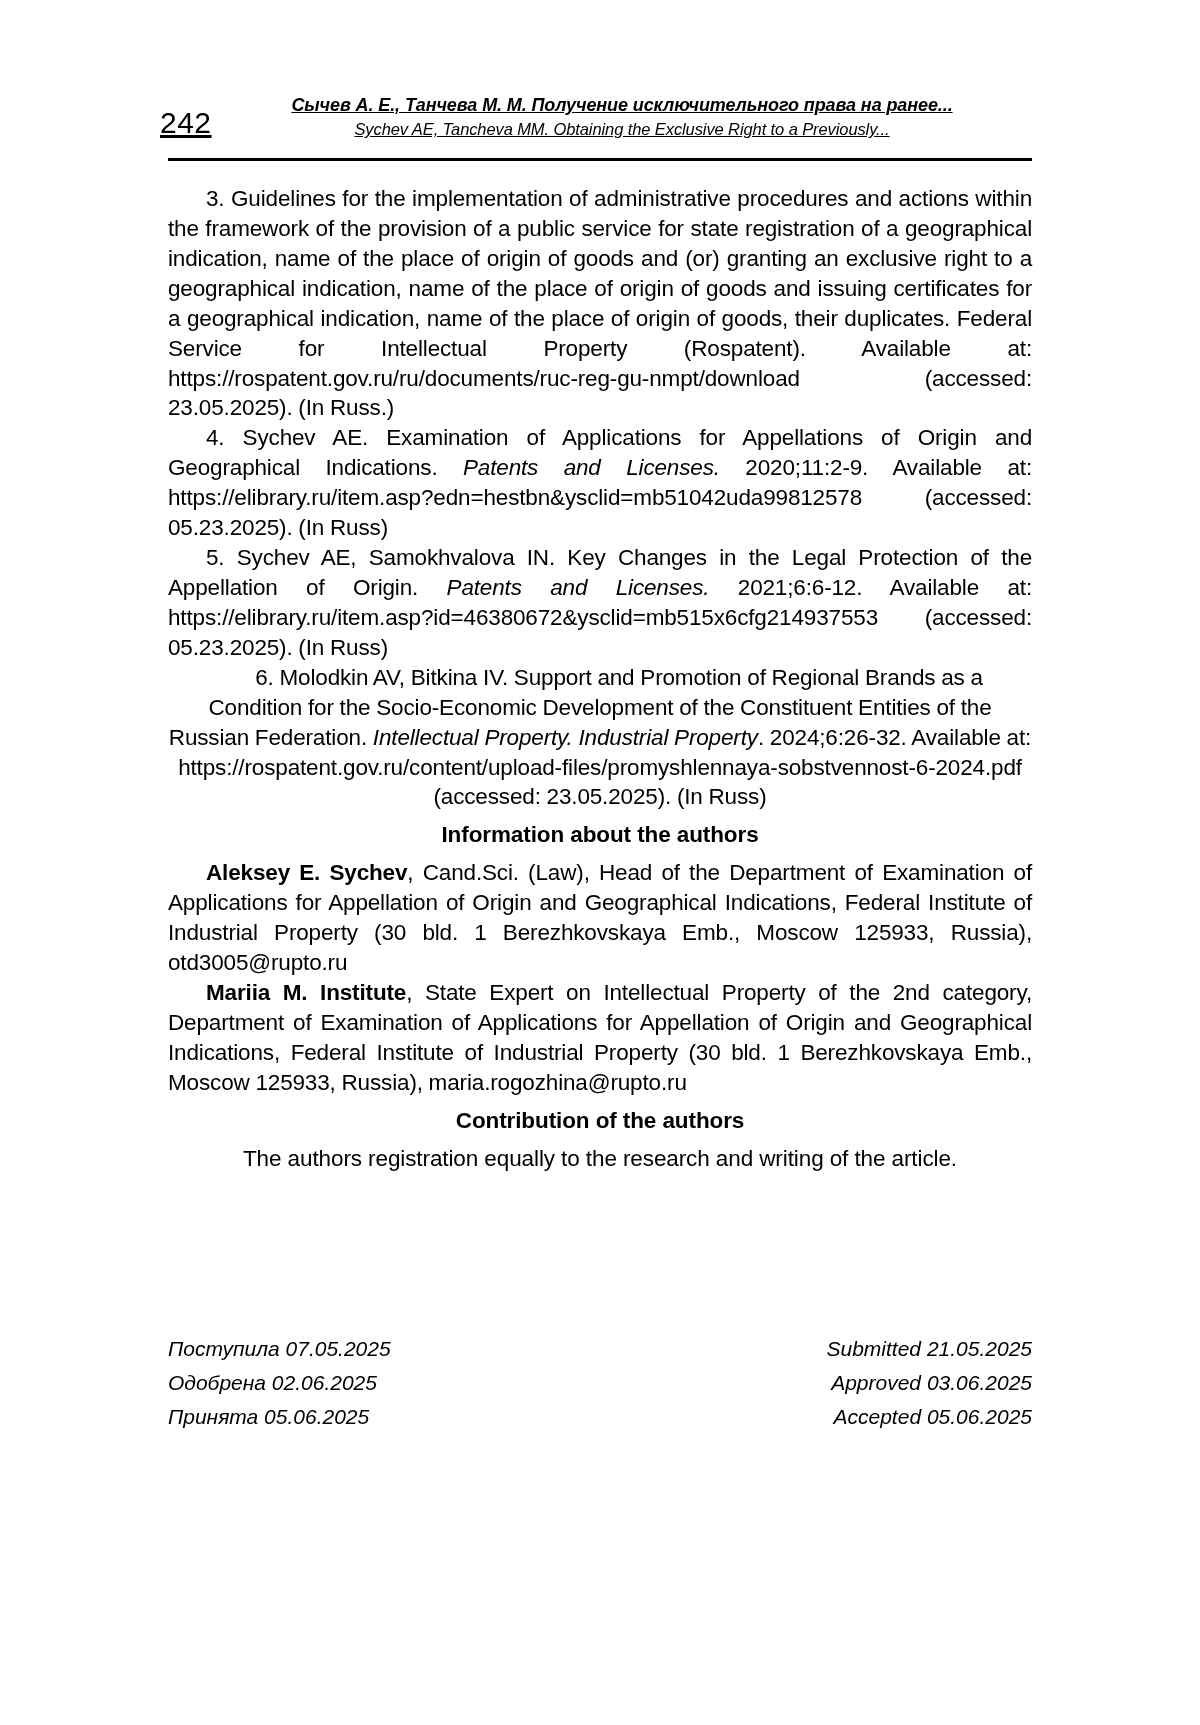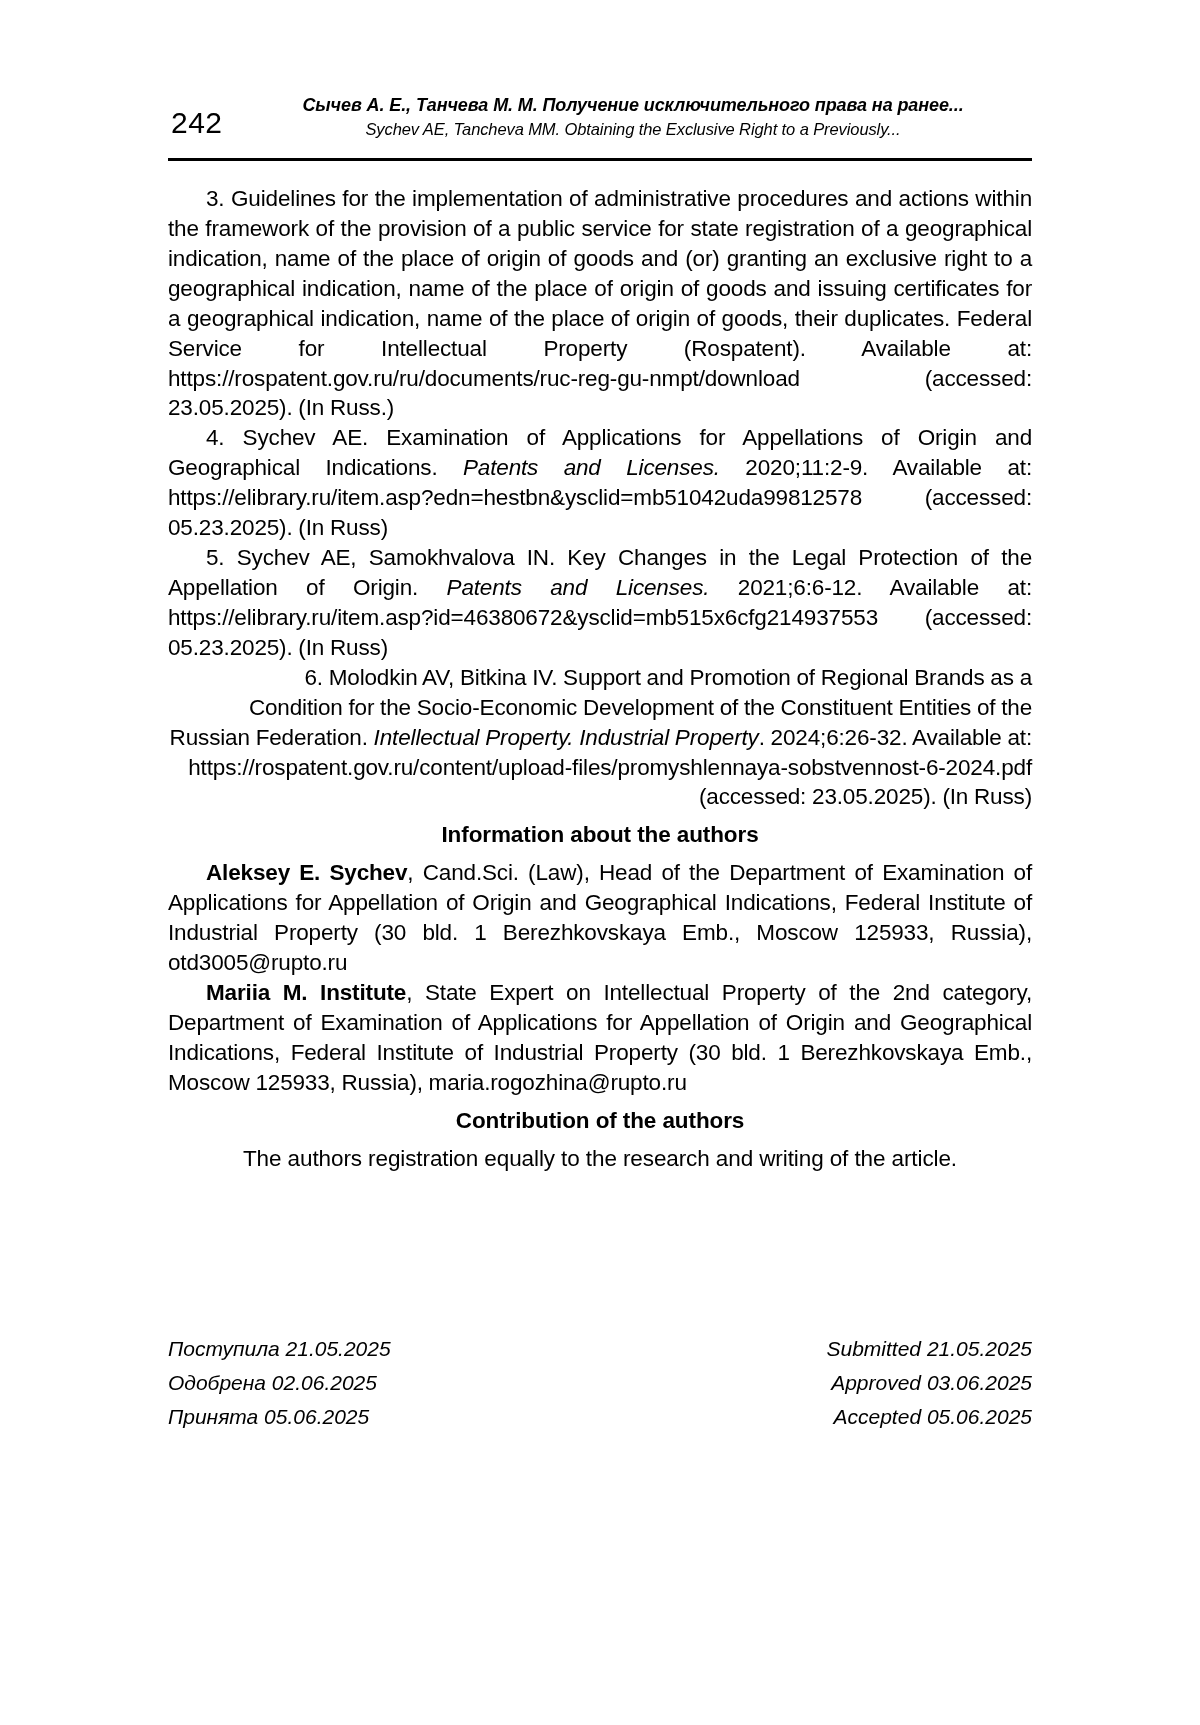--- a/index.html
+++ b/index.html
@@ -21,23 +21,24 @@
     left: 0;
     top: 0;
     width: 1200px;
     height: 1725px;
     box-sizing: border-box;
   }
 
   
   .runhead {
     position: absolute;
-    left: 171px;
+    left: 160px;
     top: 92px;
     width: 864px;
+    text-decoration: underline;
   }
   .runhead-rows {
     display: flex;
     flex-direction: row;
     align-items: flex-end;
   }
   .folio {
     font-size: 30px;
     letter-spacing: 0.5px;
     line-height: 1;
@@ -81,21 +82,21 @@
   }
   p.ref {
     margin: 0;
     font-size: 22.5px;
     line-height: 1.33;
     text-align: justify;
     text-indent: 38px;
     letter-spacing: -0.15px;
     word-spacing: -0.3px;
   }
-  p.ref:last-child { text-align: right; }
+  p.ref:last-child { text-align: center; }
   .ital { font-style: italic; }
 
   
   h2.section {
     margin: 8px;
     font-size: 22.5px;
     font-weight: bold;
     text-align: center;
     line-height: 1.33;
     letter-spacing: -0.1px;
@@ -200,21 +201,21 @@
     </div>
 
     <h2 class="section sec-gap-top2">Contribution of the authors</h2>
     <p class="centerish">The authors registration equally to the research and writing of the article.</p>
 
 
   </div>
 
   <div class="dates">
     <div class="left">
-      <div>Поступила 21.05.2025</div>
+      <div>Поступила 07.05.2025</div>
       <div>Одобрена 02.06.2025</div>
       <div>Принята 05.06.2025</div>
     </div>
     <div class="right">
       <div>Submitted 21.05.2025</div>
       <div>Approved 03.06.2025</div>
       <div>Accepted 05.06.2025</div>
     </div>
   </div>
 

